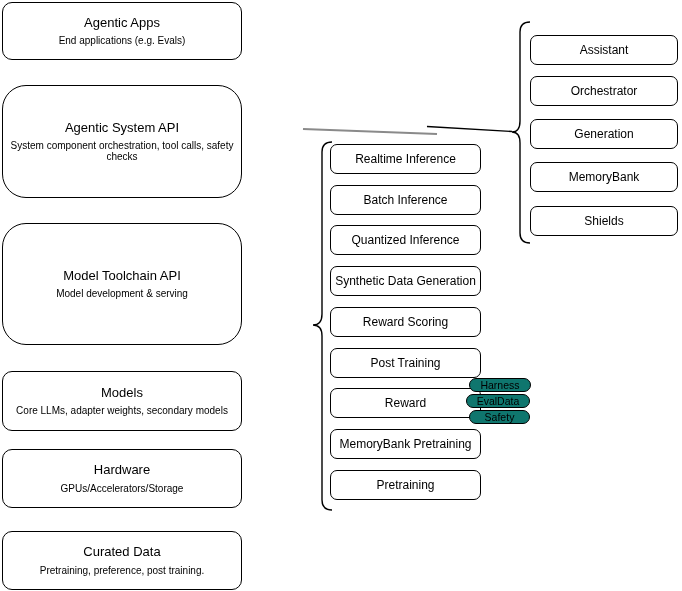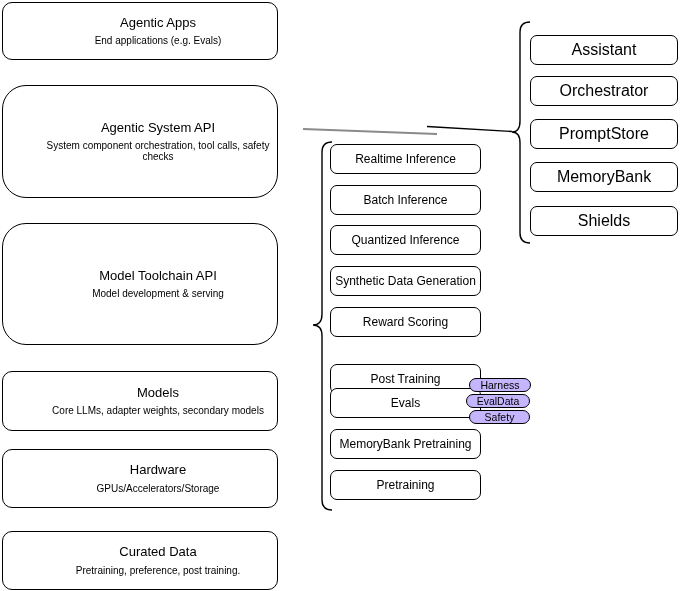--- a/index.html
+++ b/index.html
@@ -9,27 +9,27 @@
     background:#ffffff;
     font-family:"Liberation Sans", sans-serif;
     color:#000;
     overflow:hidden;
   }
   svg.layer{position:absolute;left:0;top:0;width:682px;height:591px;}
 
   
   .stack-node{
     position:absolute;
-    left:2px;width:276px;
+    left:2px;width:240px;
     box-sizing:border-box;
     border:1.4px solid #000;
     background:#fff;
     display:flex;flex-direction:column;
     align-items:center;justify-content:center;
-    gap:5px;text-align:center;padding-left:36px;
+    gap:5px;text-align:center;
   }
   .stack-node .t{font-size:13px;line-height:1.1;}
   .stack-node .s{font-size:10px;line-height:1.1;}
 
   
   .mid-node{
     position:absolute;
     left:330px;width:151px;height:30px;
     box-sizing:border-box;
     border:1.6px solid #000;border-radius:7px;
@@ -39,30 +39,30 @@
   }
 
   
   .right-node{
     position:absolute;
     left:530px;width:148px;height:30px;
     box-sizing:border-box;
     border:1.6px solid #000;border-radius:7px;
     background:#fff;
     display:flex;align-items:center;justify-content:center;
-    font-size:16px;
+    font-size:12px;
   }
 
   
   .pill{
     position:absolute;
     height:14px;
     box-sizing:border-box;
     border:1.3px solid #000;border-radius:7px;
-    background:#c4b5fd;
+    background:#0f766e;
     display:flex;align-items:center;justify-content:center;
     font-size:10.5px;line-height:1;
   }
 </style>
 </head>
 <body>
 
 <div class="canvas">
 
   <svg class="layer" viewBox="0 0 682 591">
@@ -113,25 +113,25 @@
   </div>
   <div class="mid-node" style="top:225px">
     <span>Quantized Inference</span>
   </div>
   <div class="mid-node" style="top:266px">
     <span>Synthetic Data Generation</span>
   </div>
   <div class="mid-node" style="top:307px">
     <span>Reward Scoring</span>
   </div>
-  <div class="mid-node" style="top:364px">
+  <div class="mid-node" style="top:348px">
     <span>Post Training</span>
   </div>
   <div class="mid-node" style="top:388px">
-    <span>Evals</span>
+    <span>Reward</span>
   </div>
   <div class="mid-node" style="top:429px">
     <span>MemoryBank Pretraining</span>
   </div>
   <div class="mid-node" style="top:470px">
     <span>Pretraining</span>
   </div>
 
   <div class="pill" style="left:469px;top:378px;width:62px">
     <span>Harness</span>
@@ -143,21 +143,21 @@
     <span>Safety</span>
   </div>
 
   <div class="right-node" style="top:35px">
     <span>Assistant</span>
   </div>
   <div class="right-node" style="top:76px">
     <span>Orchestrator</span>
   </div>
   <div class="right-node" style="top:119px">
-    <span>PromptStore</span>
+    <span>Generation</span>
   </div>
   <div class="right-node" style="top:162px">
     <span>MemoryBank</span>
   </div>
   <div class="right-node" style="top:206px">
     <span>Shields</span>
   </div>
 
 </div>
 

